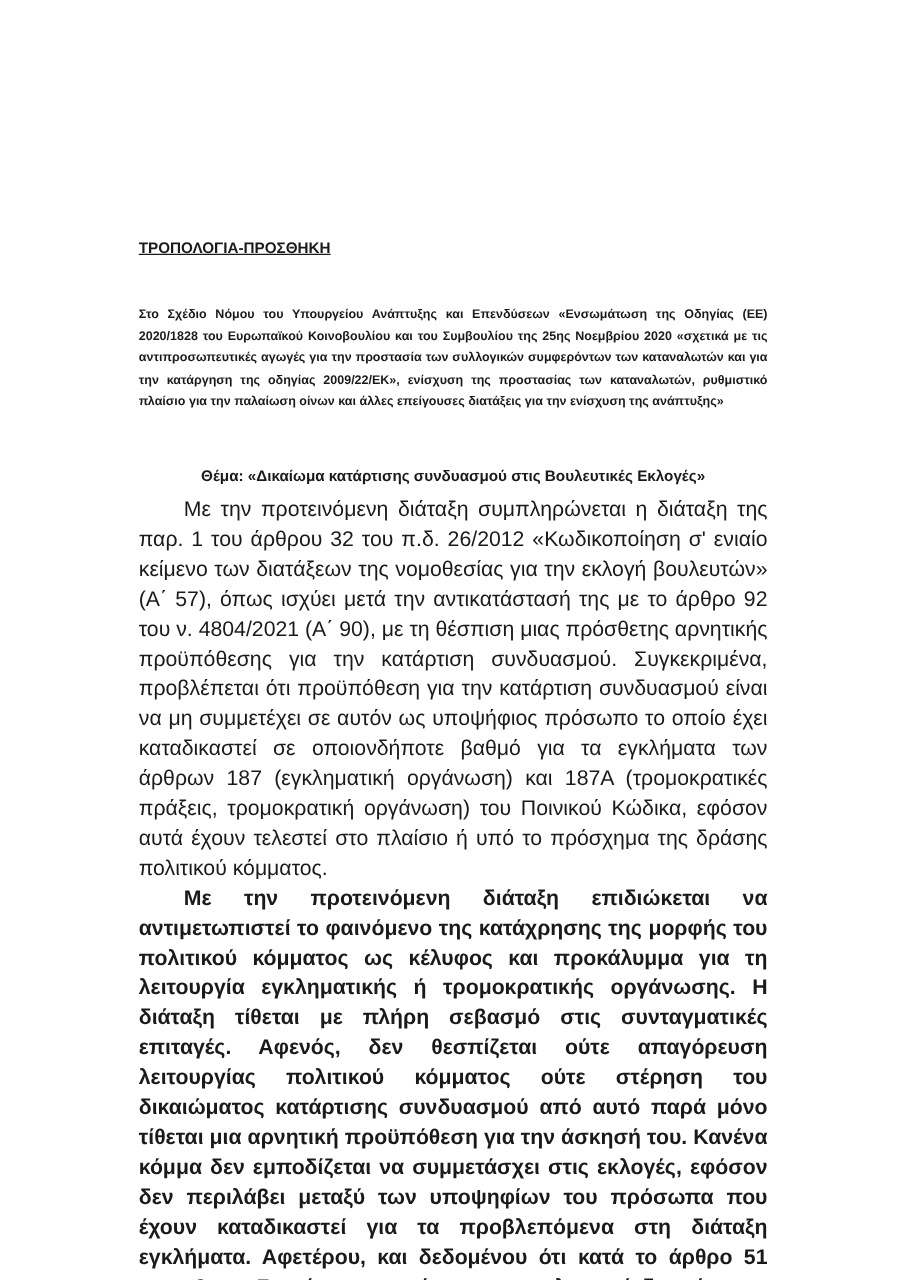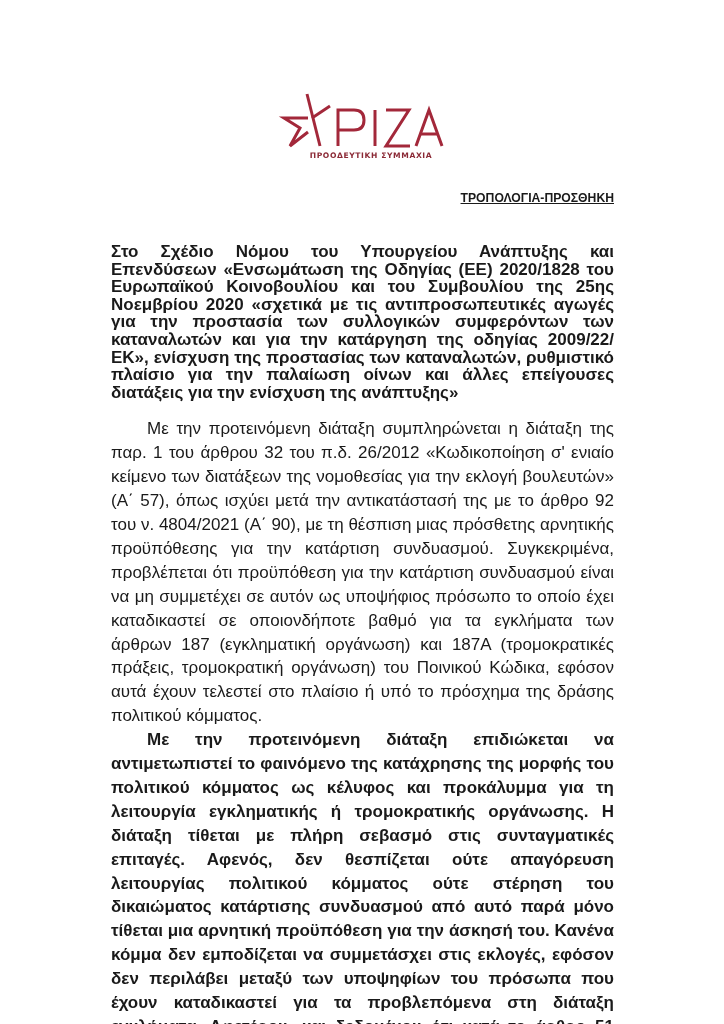--- a/index.html
+++ b/index.html
@@ -42,32 +42,32 @@
       letter-spacing: 0.6px;
       color: #8b2a36;
     }
     .content {
       position: absolute;
       left: 111px;
       top: 188px;
       width: 503px;
     }
     .doc-title {
-      text-align: right;
+      text-align: left;
       font-weight: bold;
       font-size: 12.2px;
       text-decoration: underline;
       margin: 0;
       height: 20px;
       line-height: 20px;
     }
     .intro {
       margin: 35px 0 16px 0;
       font-weight: bold;
-      font-size: 17px;
+      font-size: 10px;
       line-height: 17.6px;
       text-align: justify;
     }
     .subject {
       margin: 41px 0 0 0;
       text-align: center;
       font-weight: bold;
       font-size: 12.2px;
       line-height: 18px;
     }
@@ -86,47 +86,26 @@
       text-align: justify;
       text-indent: 36px;
     }
     .para + .para { margin-top: 0; font-weight: bold; }
   </style>
 </head>
 <body>
 
 <div class="page">
 
-  <div class="logo">
-    <svg width="170" height="62" viewBox="0 0 170 62">
-      <g fill="none" stroke="#a3283a" stroke-width="3" stroke-linejoin="miter" stroke-linecap="butt">
-
-        <polyline points="30,30 6,30 22,40 12,58 30,44"></polyline>
-
-        <line x1="29" y1="6" x2="42" y2="58"></line>
-
-        <line x1="34" y1="30" x2="52" y2="18"></line>
-
-        <path d="M60,58 L60,22 L76,22 Q86,22 86,32 Q86,42 76,42 L60,42"></path>
-
-        <line x1="97" y1="22" x2="97" y2="58"></line>
-
-        <polyline points="108,22 131,22 108,58 132,58"></polyline>
-
-        <polyline points="138,58 151,22 164,58"></polyline>
-        <line x1="143" y1="46" x2="159" y2="46"></line>
-      </g>
-    </svg>
-    <div class="logo-sub">ΠΡΟΟΔΕΥΤΙΚΗ ΣΥΜΜΑΧΙΑ</div>
-  </div>
 
   <div class="content">
     <h1 class="doc-title">ΤΡΟΠΟΛΟΓΙΑ-ΠΡΟΣΘΗΚΗ</h1>
 
     <p class="intro">Στο Σχέδιο Νόμου του Υπουργείου Ανάπτυξης και Επενδύσεων «Ενσωμάτωση της Οδηγίας (ΕΕ) 2020/1828 του Ευρωπαϊκού Κοινοβουλίου και του Συμβουλίου της 25ης Νοεμβρίου 2020 «σχετικά με τις αντιπροσωπευτικές αγωγές για την προστασία των συλλογικών συμφερόντων των καταναλωτών και για την κατάργηση της οδηγίας 2009/22/ΕΚ», ενίσχυση της προστασίας των καταναλωτών, ρυθμιστικό πλαίσιο για την παλαίωση οίνων και άλλες επείγουσες διατάξεις για την ενίσχυση της ανάπτυξης»</p>
 
+    <p class="subject">Θέμα: «Δικαίωμα κατάρτισης συνδυασμού στις Βουλευτικές Εκλογές»</p>
 
 
     <p class="para">Με την προτεινόμενη διάταξη συμπληρώνεται η διάταξη της παρ. 1 του άρθρου 32 του π.δ. 26/2012 «Κωδικοποίηση σ' ενιαίο κείμενο των διατάξεων της νομοθεσίας για την εκλογή βουλευτών» (Α΄ 57), όπως ισχύει μετά την αντικατάστασή της με το άρθρο 92 του ν. 4804/2021 (Α΄ 90), με τη θέσπιση μιας πρόσθετης αρνητικής προϋπόθεσης για την κατάρτιση συνδυασμού. Συγκεκριμένα, προβλέπεται ότι προϋπόθεση για την κατάρτιση συνδυασμού είναι να μη συμμετέχει σε αυτόν ως υποψήφιος πρόσωπο το οποίο έχει καταδικαστεί σε οποιονδήποτε βαθμό για τα εγκλήματα των άρθρων 187 (εγκληματική οργάνωση) και 187Α (τρομοκρατικές πράξεις, τρομοκρατική οργάνωση) του Ποινικού Κώδικα, εφόσον αυτά έχουν τελεστεί στο πλαίσιο ή υπό το πρόσχημα της δράσης πολιτικού κόμματος.</p>
     <p class="para">Με την προτεινόμενη διάταξη επιδιώκεται να αντιμετωπιστεί το φαινόμενο της κατάχρησης της μορφής του πολιτικού κόμματος ως κέλυφος και προκάλυμμα για τη λειτουργία εγκληματικής ή τρομοκρατικής οργάνωσης. Η διάταξη τίθεται με πλήρη σεβασμό στις συνταγματικές επιταγές. Αφενός, δεν θεσπίζεται ούτε απαγόρευση λειτουργίας πολιτικού κόμματος ούτε στέρηση του δικαιώματος κατάρτισης συνδυασμού από αυτό παρά μόνο τίθεται μια αρνητική προϋπόθεση για την άσκησή του. Κανένα κόμμα δεν εμποδίζεται να συμμετάσχει στις εκλογές, εφόσον δεν περιλάβει μεταξύ των υποψηφίων του πρόσωπα που έχουν καταδικαστεί για τα προβλεπόμενα στη διάταξη εγκλήματα. Αφετέρου, και δεδομένου ότι κατά το άρθρο 51 παρ. 3 του Συντάγματος στέρηση του εκλογικού δικαιώματος μόνο ως</p>
   </div>
 
 </div>
 
 </body></html>

